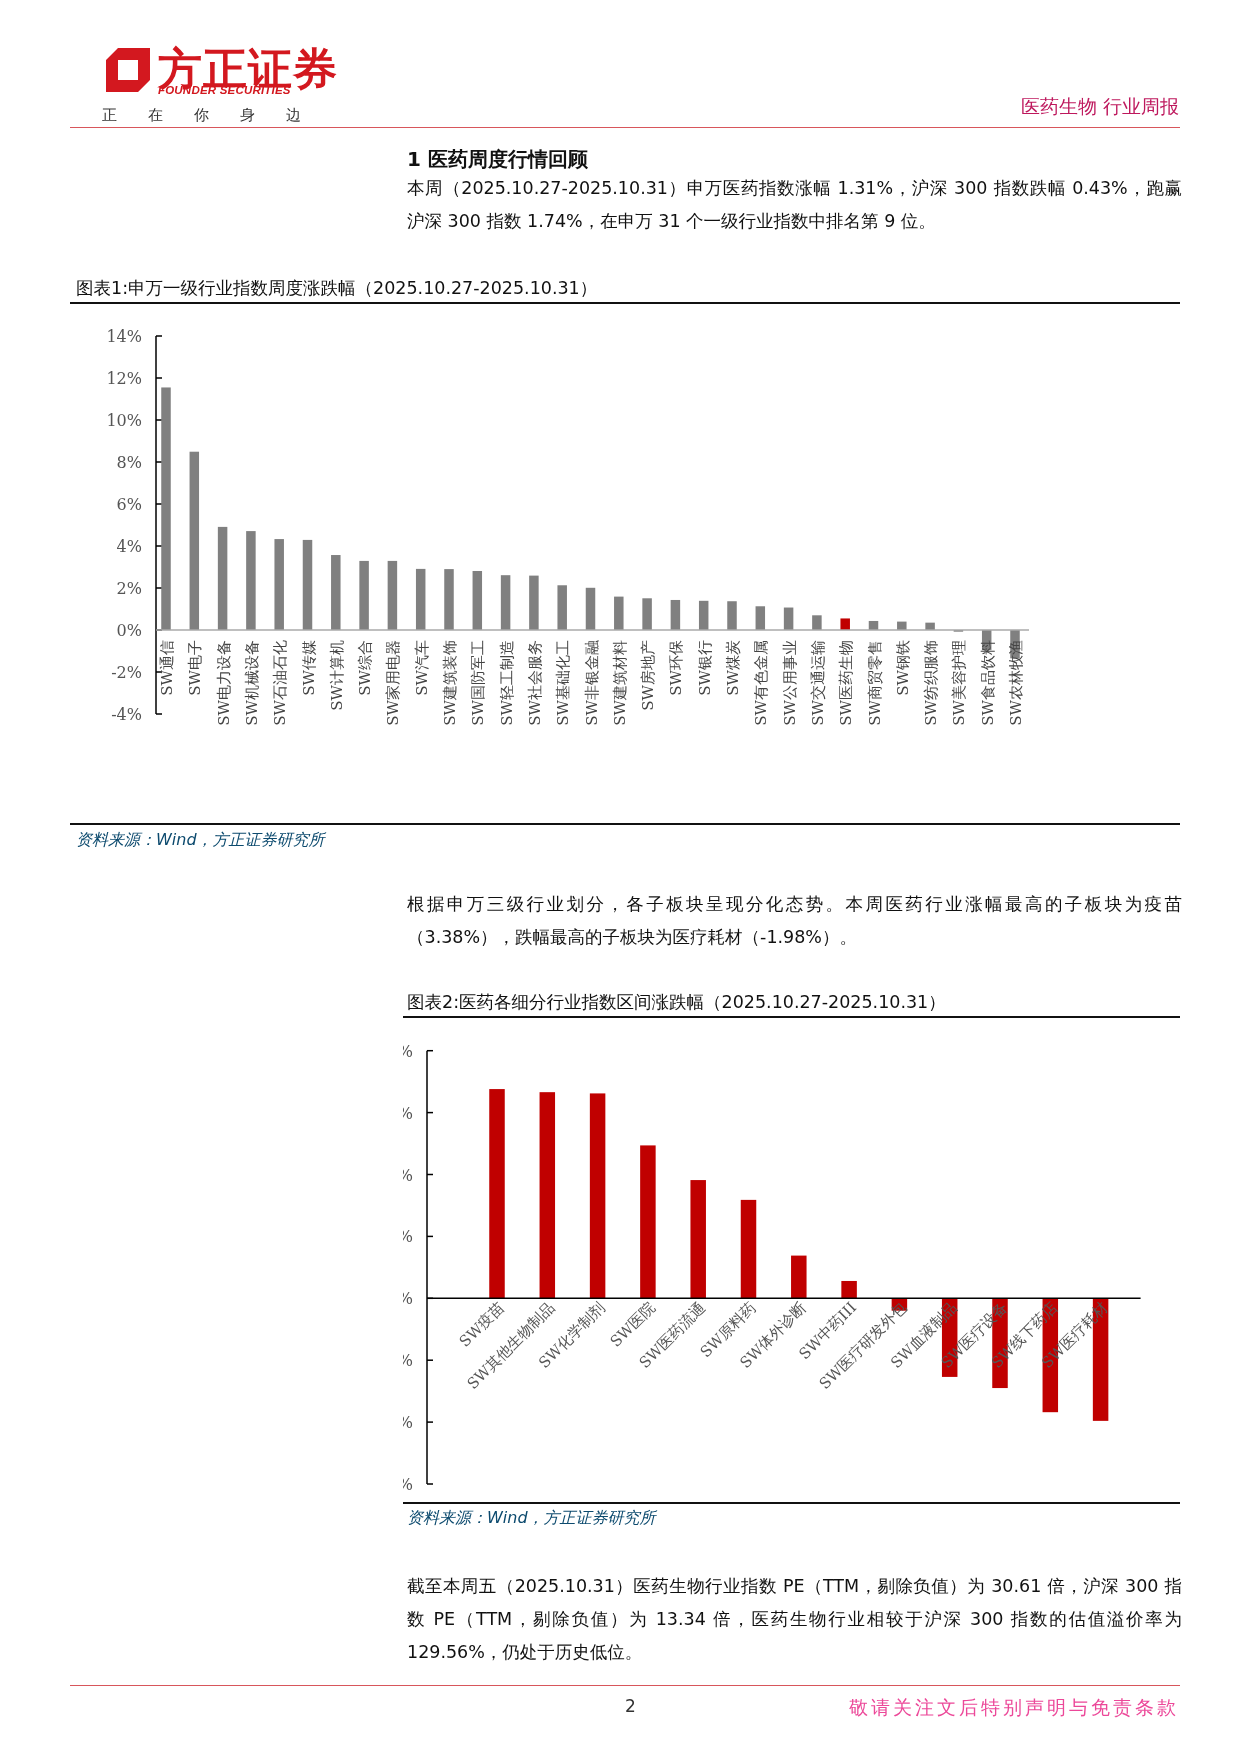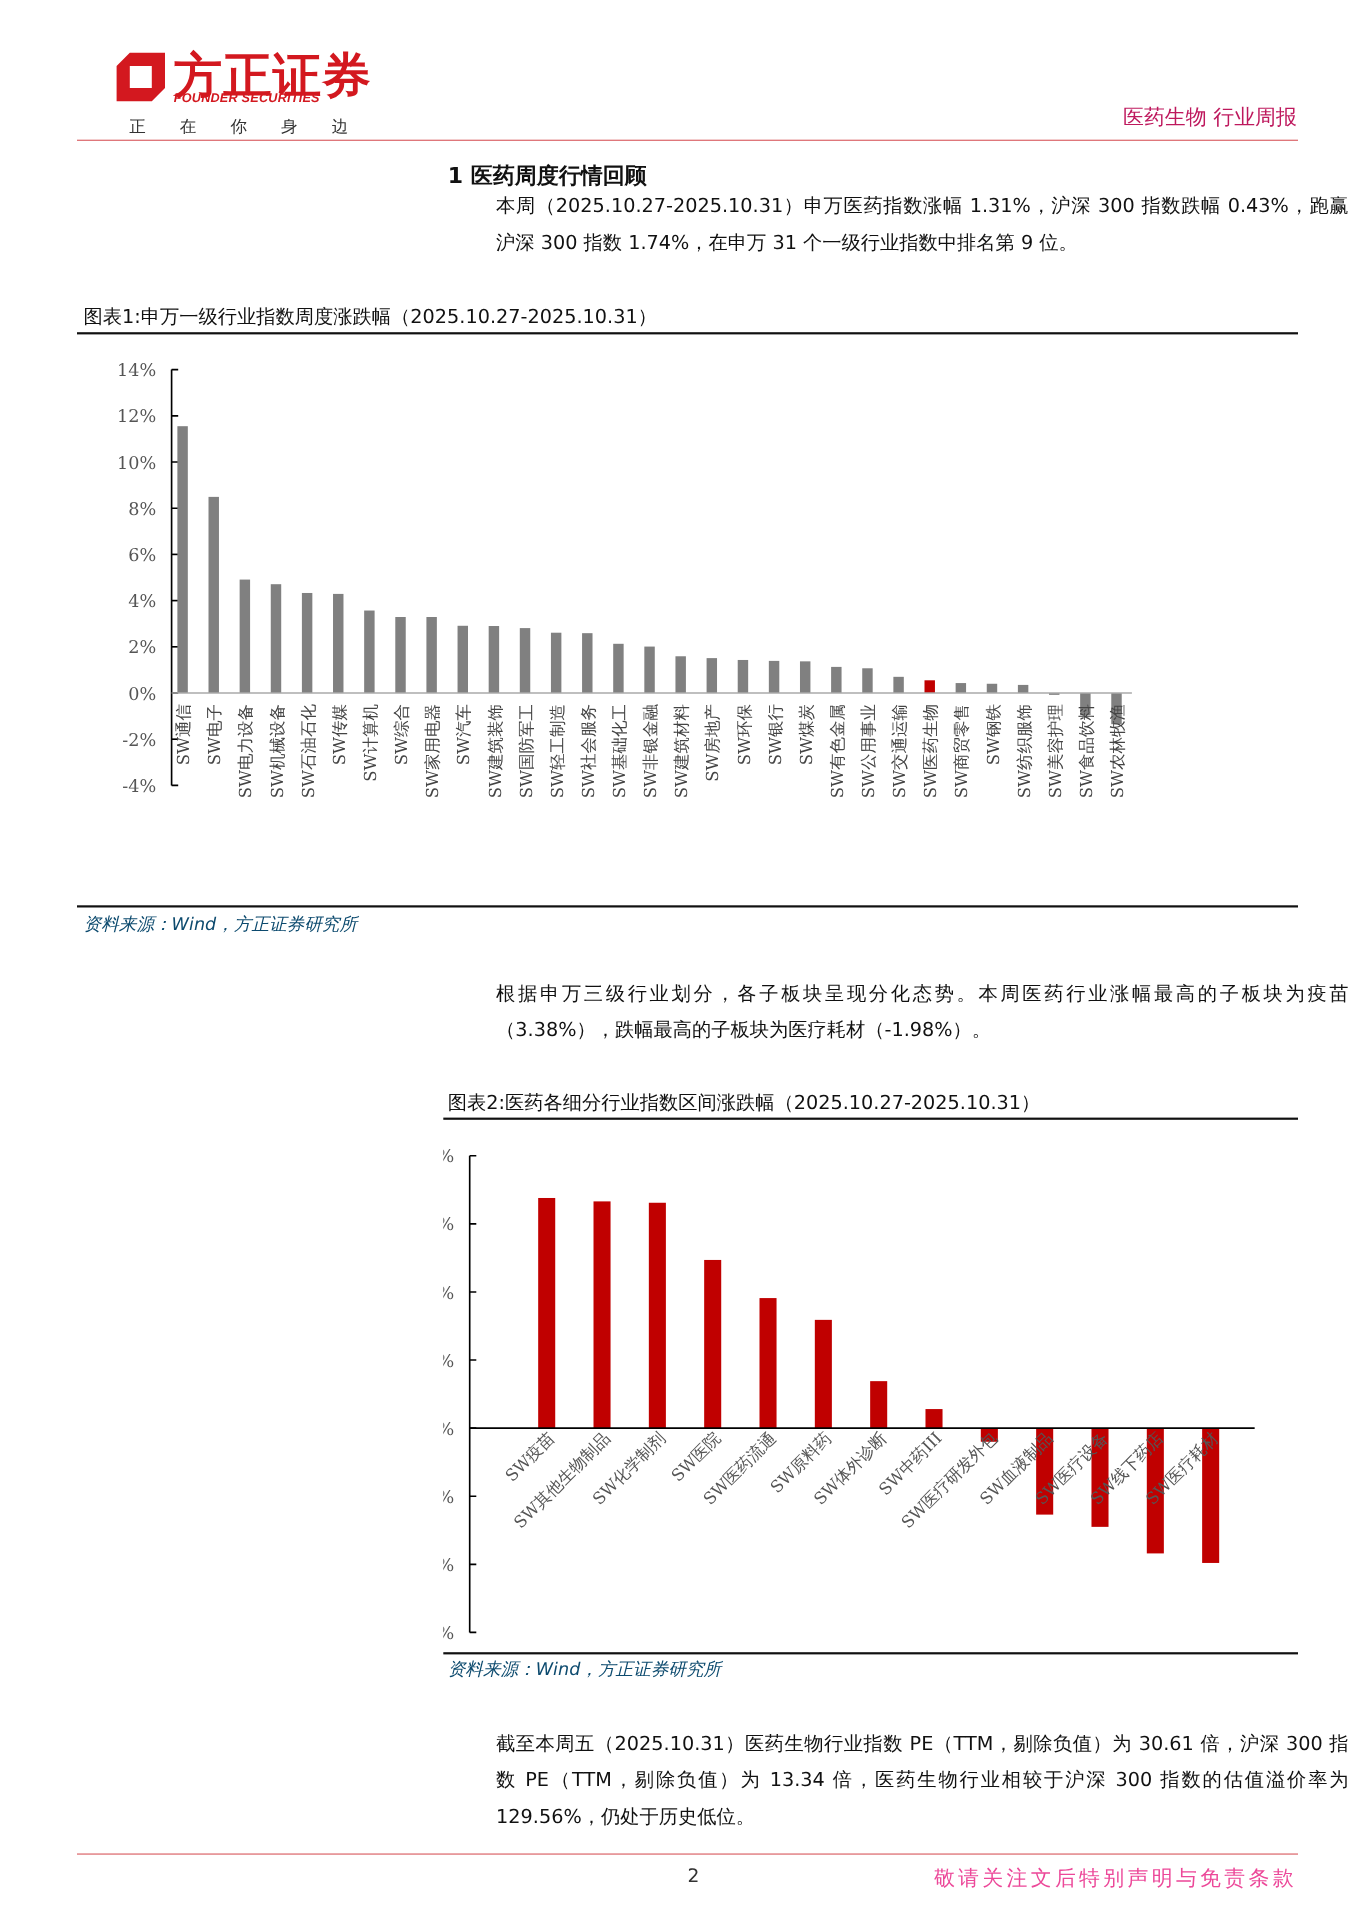--- a/index.html
+++ b/index.html
@@ -1,26 +1,26 @@
 <!DOCTYPE html>
 <html><head>
 <meta charset="utf-8">
 <style>
   html,body{margin:0;padding:0;background:#fff;}
   body{width:1241px;height:1754px;position:relative;font-family:"DejaVu Sans","Liberation Sans",sans-serif;color:#111;overflow:hidden;}
   .abs{position:absolute;}
   .logo-mark{left:104px;top:46px;width:48px;height:48px;}
   .logo-cn{left:158px;top:40px;font-size:44px;font-weight:bold;color:#d3181f;letter-spacing:1px;font-family:"DejaVu Sans",sans-serif;}
   .logo-en{left:158px;top:84px;font-size:11.5px;font-weight:bold;color:#d3181f;font-family:"Liberation Sans",sans-serif;letter-spacing:0.2px;font-style:italic;}
-  .slogan{left:102px;top:106px;font-size:15px;color:#333;letter-spacing:0;text-align:center;}
+  .slogan{left:102px;top:106px;font-size:15px;color:#333;letter-spacing:0;}
   .slogan span{display:inline-block;width:46px;}
   .hdr-right{right:62px;top:94px;font-size:19px;color:#be185d;}
   .hdr-line{left:70px;top:127px;width:1110px;height:1px;background:#d8565b;}
   .sec-title{left:407px;top:146px;font-size:20px;font-weight:bold;}
-  .para{left:407px;width:775px;font-size:17.5px;line-height:33px;color:#111;text-align:justify;margin-left:44px;}
+  .para{left:407px;width:775px;font-size:17.5px;line-height:33px;color:#111;text-align:justify;}
   .fig-title{font-size:17.5px;color:#111;}
   .rule{height:2px;background:#111;}
   .thin-rule{height:1.5px;background:#111;}
   .source{font-size:16px;font-style:italic;color:#0c4a6e;}
   .foot-line{left:70px;top:1685px;width:1110px;height:1px;background:#d8565b;}
   .page-no{left:625px;top:1696px;font-size:17px;color:#333;}
   .disclaimer{right:62px;top:1695px;font-size:19px;color:#ec4899;letter-spacing:3px;}
   svg text{font-family:"DejaVu Serif","Liberation Serif",serif;}
 </style>
 </head>

